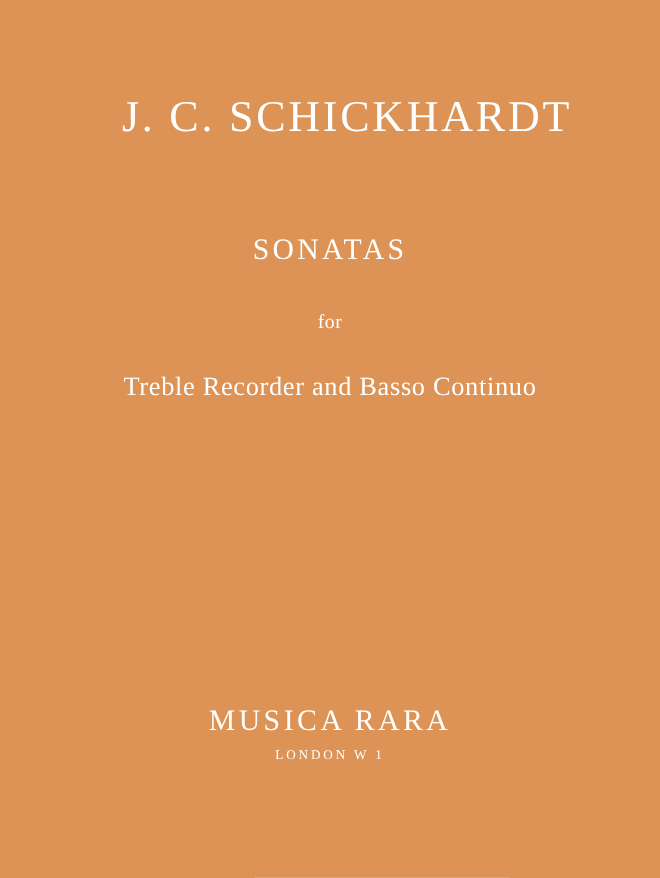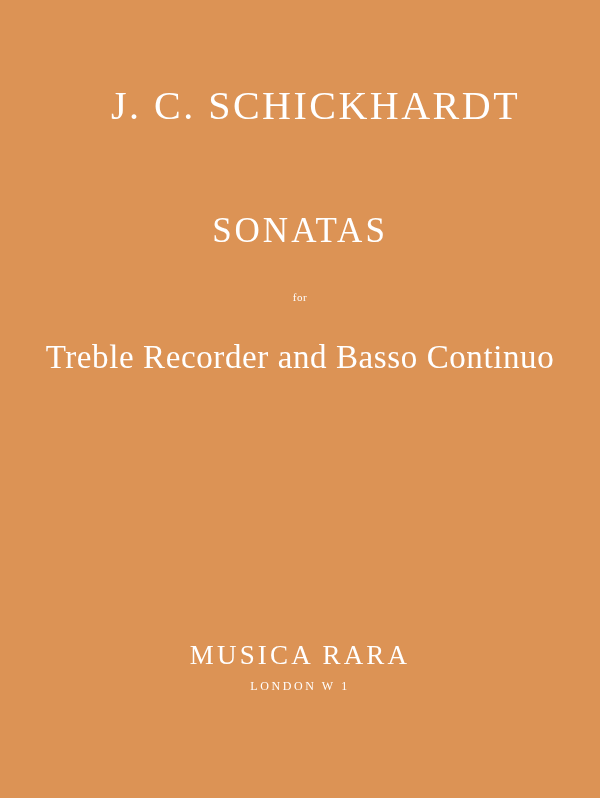--- a/index.html
+++ b/index.html
@@ -30,39 +30,39 @@
     margin-top: 82px;
     font-size: 40px;
     letter-spacing: 2.5px;
     font-weight: 400;
     white-space: nowrap;
     text-align: center;
     margin-left: 31px;
   }
   .work-title {
     margin-top: 82px;
-    font-size: 35px;
+    font-size: 27px;
     letter-spacing: 3px;
     text-align: right;
   }
   .opus {
     margin-top: 16px;
     font-size: 25px;
     letter-spacing: 0.5px;
     text-align: center;
   }
   .for-word {
     margin-top: 40px;
-    font-size: 11px;
+    font-size: 18px;
     letter-spacing: 0.5px;
     text-align: left;
   }
   .instruments {
     margin-top: 36px;
-    font-size: 33px;
+    font-size: 24px;
     letter-spacing: 0.6px;
     text-align: center;
   }
   .spacer {
     flex: 1 1 auto;
   }
   .publisher {
     font-size: 27px;
     letter-spacing: 3.2px;
     font-weight: normal;

